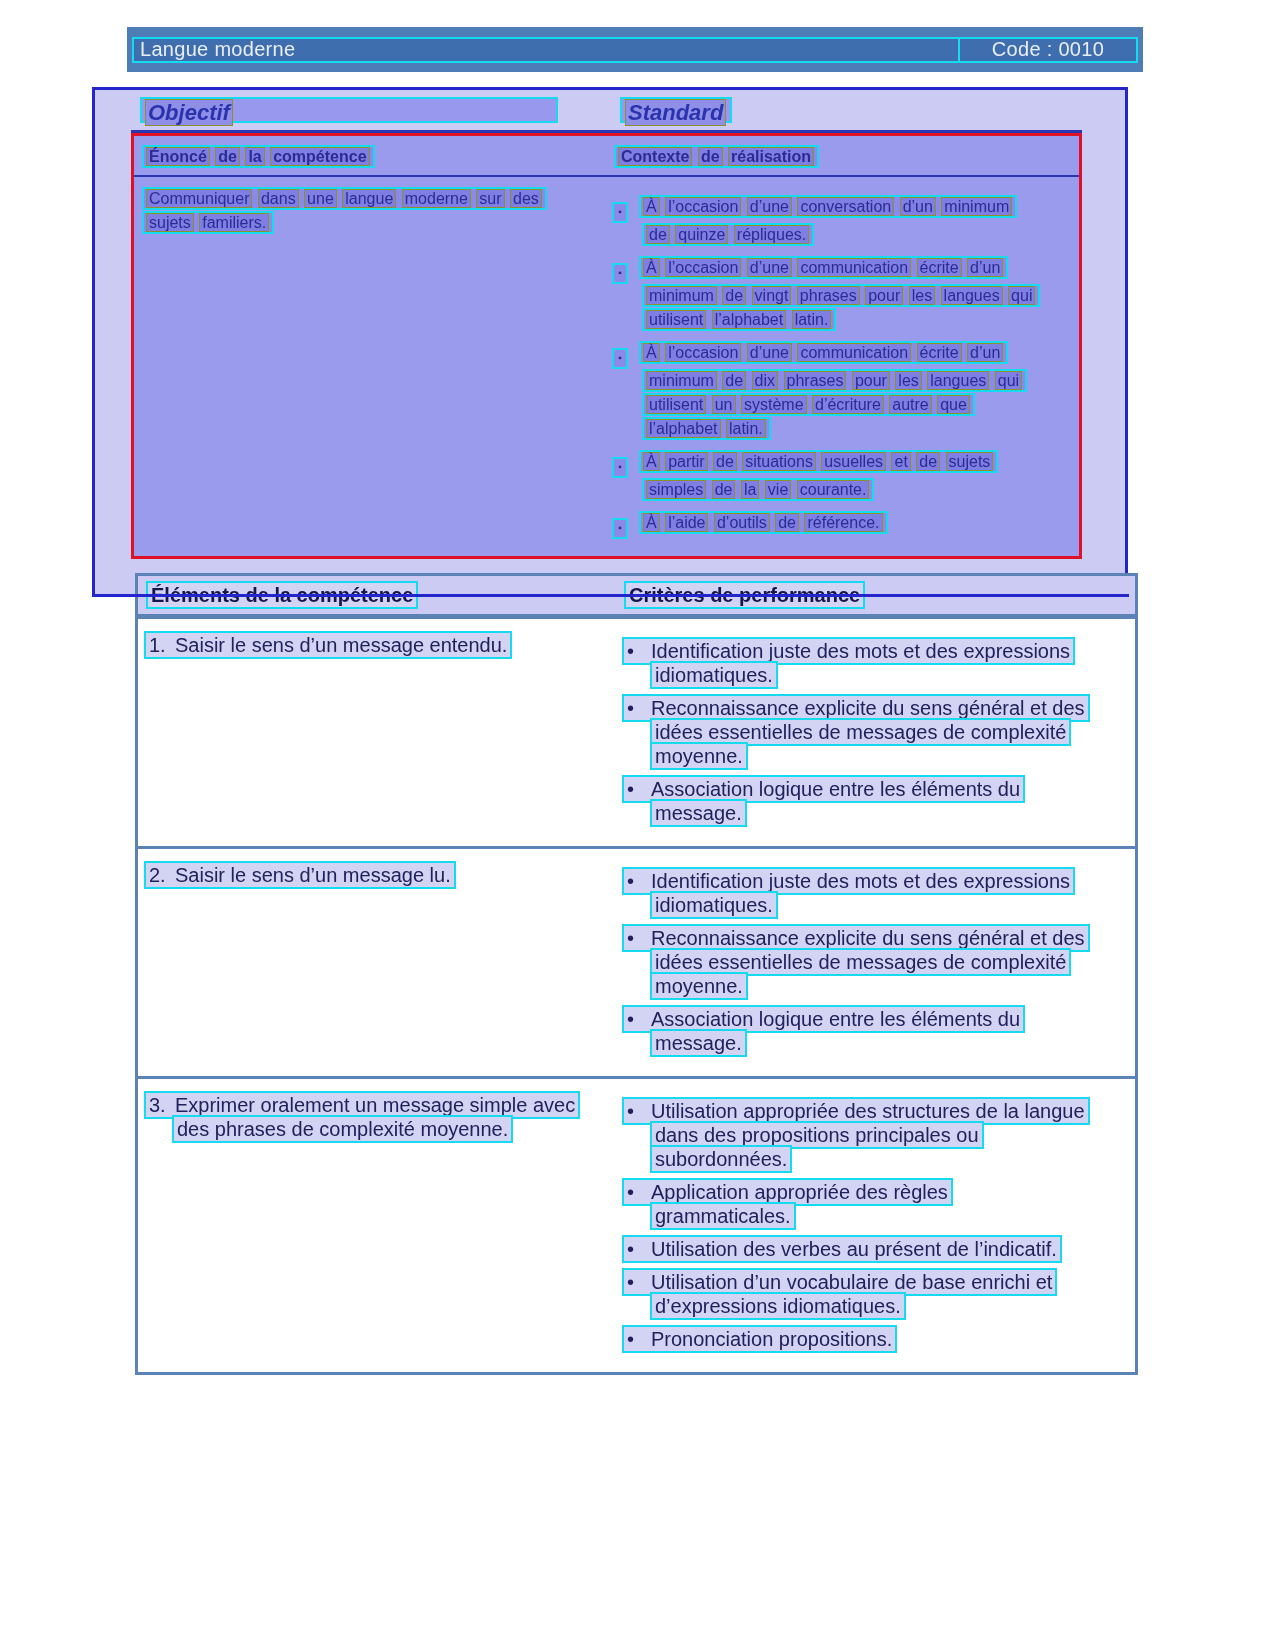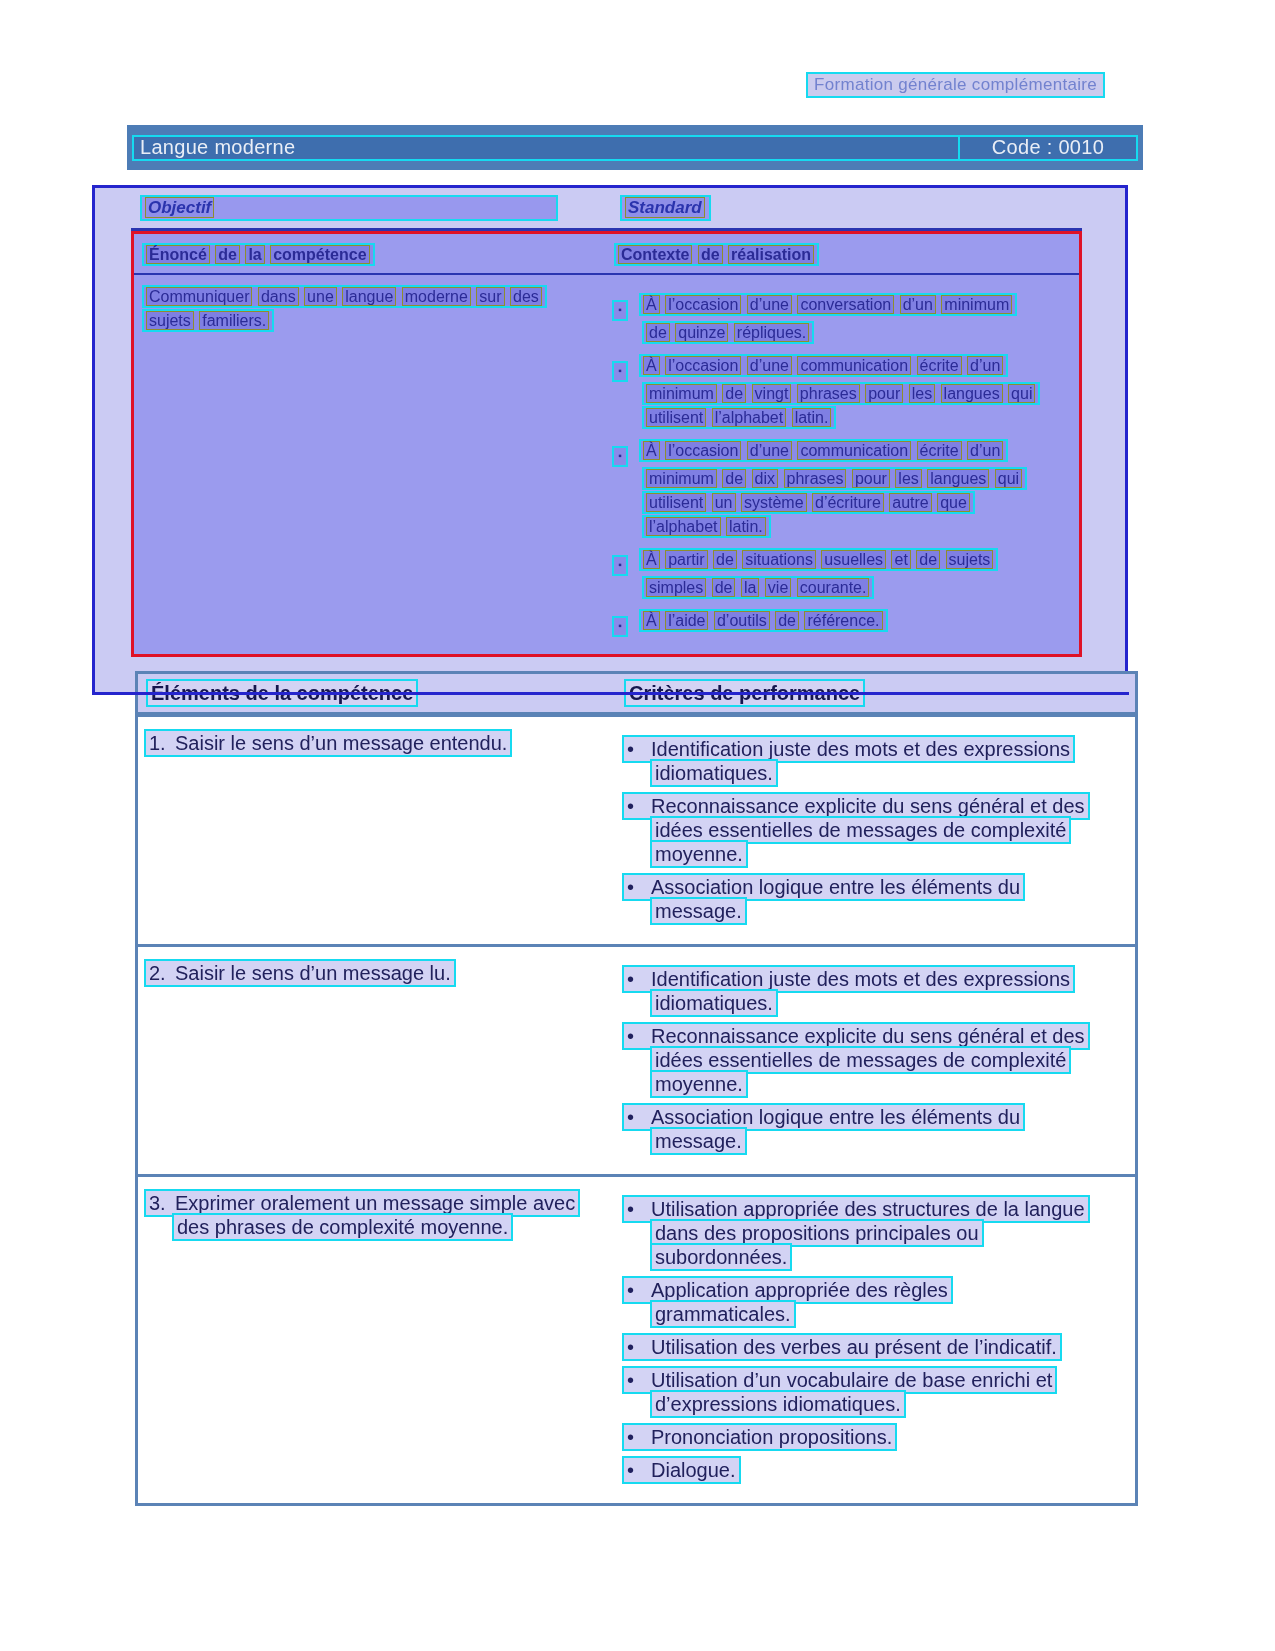--- a/index.html
+++ b/index.html
@@ -42,21 +42,21 @@
 
   
   .objectif-box {
     margin:15px 0 0 92px; width:1036px; box-sizing:border-box;
     border:3px solid #2525cd; border-bottom:none; background:#cbcbf3;
     padding:5px 0 38px 0;
   }
   .strip-row { display:flex; margin:2px 0 10px 45px; }
   .strip {
     border:2px solid #16daf0; background:#9898ee; padding:1px 3px;
-    font-style:italic; font-weight:bold; font-size:17px; color:#2a33ad;
+    font-style:italic; font-weight:bold; font-size:22px; color:#2a33ad;
     box-sizing:border-box; height:26px;
   }
   .strip-obj { width:418px; }
   .strip-std { margin-left:62px; }
   .strip .w { background:#8f8fe8; font-style:italic; }
 
   
   .table1 {
     margin:6px 43px 0 36px; border:3px solid #df1126; background:#9b9bee;
     box-shadow:0 -3px 0 0 #2a35b0; color:#2b2b96; font-size:16px;
@@ -99,23 +99,20 @@
   .c2 { padding-left:28px; text-indent:-28px; margin:6px 0 9px 0; line-height:24px; }
   .b2 { display:inline-block; text-indent:0; width:24px; color:#20205e; }
   .numsp { display:inline-block; text-indent:0; width:26px; }
   .hl { line-height:24px; }
 </style>
 </head>
 <body>
 
 <div class="page">
 
-  <div class="top-title-row">
-    <span class="box-lav top-title">Formation générale complémentaire</span>
-  </div>
 
   <div class="header-bar">
     <div class="bar-box bar-main">Langue moderne</div>
     <div class="bar-box bar-code">Code : 0010</div>
   </div>
 
   <div class="objectif-box">
 
     <div class="strip-row">
       <div class="strip strip-obj"><span class="w">Objectif</span></div>
@@ -187,18 +184,17 @@
       <div class="t2-cell-r">
         <div class="c2"><span class="hl"><span class="b2">•</span><span class="pre">Utilisation appropriée des structures de la langue
 dans des propositions principales ou
 subordonnées.</span></span></div>
         <div class="c2"><span class="hl"><span class="b2">•</span><span class="pre">Application appropriée des règles
 grammaticales.</span></span></div>
         <div class="c2"><span class="hl"><span class="b2">•</span><span class="pre">Utilisation des verbes au présent de l’indicatif.</span></span></div>
         <div class="c2"><span class="hl"><span class="b2">•</span><span class="pre">Utilisation d’un vocabulaire de base enrichi et
 d’expressions idiomatiques.</span></span></div>
         <div class="c2"><span class="hl"><span class="b2">•</span><span class="pre">Prononciation propositions.</span></span></div>
-        <div class="c2"><span class="hl"><span class="b2">•</span><span class="pre">Dialogue.</span></span></div>
       </div>
     </div>
   </div>
 
 </div>
 
 </body></html>

